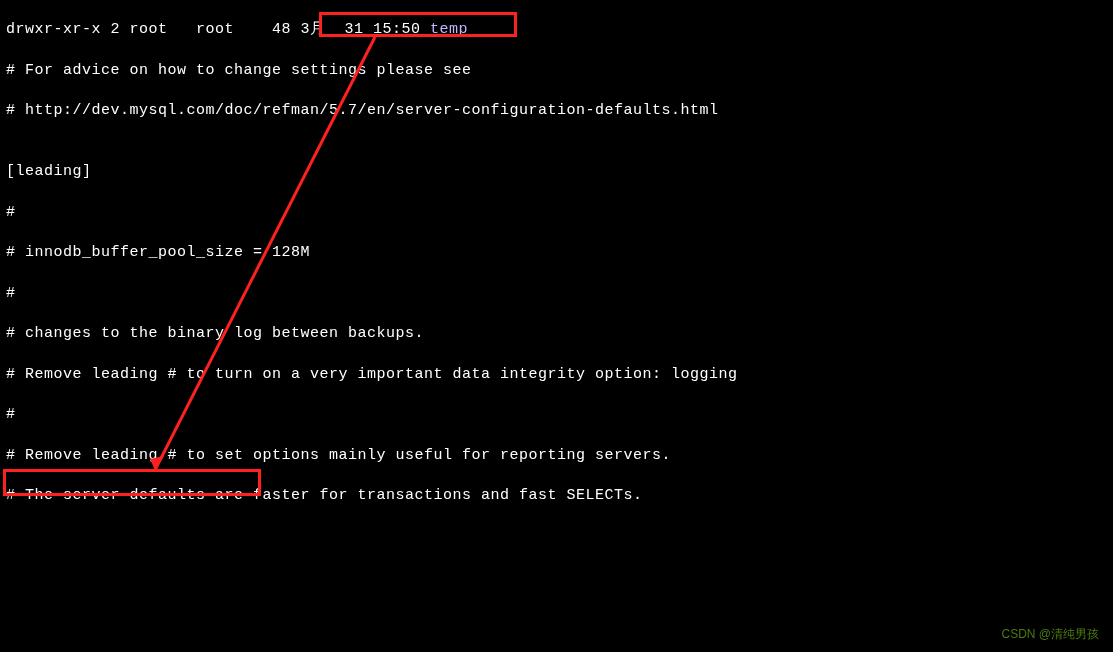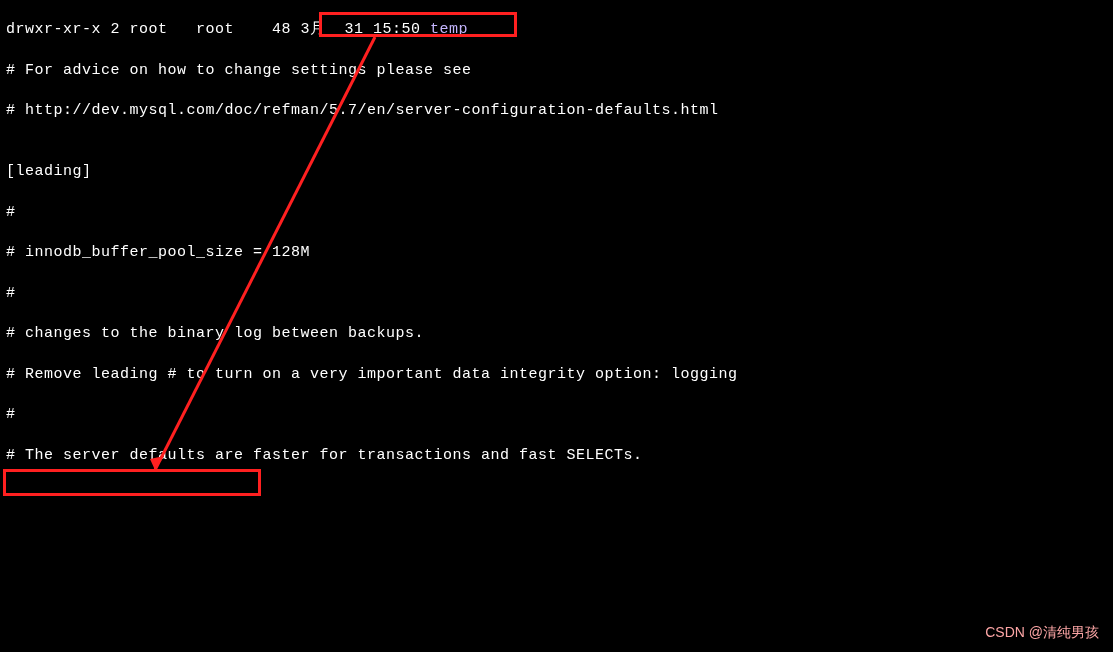--- a/index.html
+++ b/index.html
@@ -49,41 +49,42 @@
     .annotation-line {
       position: absolute;
       top: 0;
       left: 0;
       pointer-events: none;
     }
     .watermark {
       position: absolute;
       bottom: 10px;
       right: 14px;
-      color: #fca5a5;
+      color: #4d7c0f;
       font-family: Arial, sans-serif;
-      font-size: 14px;
+      font-size: 12px;
       letter-spacing: 0;
     }
   </style>
 </head>
 <body>
 
 <div class="terminal">
 <span class="line"><span>drwxr-xr-x 2 root   root</span><span>    48 3月  31 15:50 </span><span class="cyan">temp</span></span>
 <span class="line"># For advice on how to change settings please see</span>
 <span class="line"># http://dev.mysql.com/doc/refman/5.7/en/server-configuration-defaults.html</span>
 <span class="line"></span>
 <span class="line">[leading]</span>
 <span class="line">#</span>
 <span class="line"># innodb_buffer_pool_size = 128M</span>
 <span class="line">#</span>
 <span class="line"># changes to the binary log between backups.</span>
 <span class="line"># Remove leading # to turn on a very important data integrity option: logging</span>
 <span class="line">#</span>
+<span class="line"># Remove leading # to set options mainly useful for reporting servers.</span>
 <span class="line"># The server defaults are faster for transactions and fast SELECTs.</span>
 
 
 
 
 
 
 <span class="line"></span>
 
 

